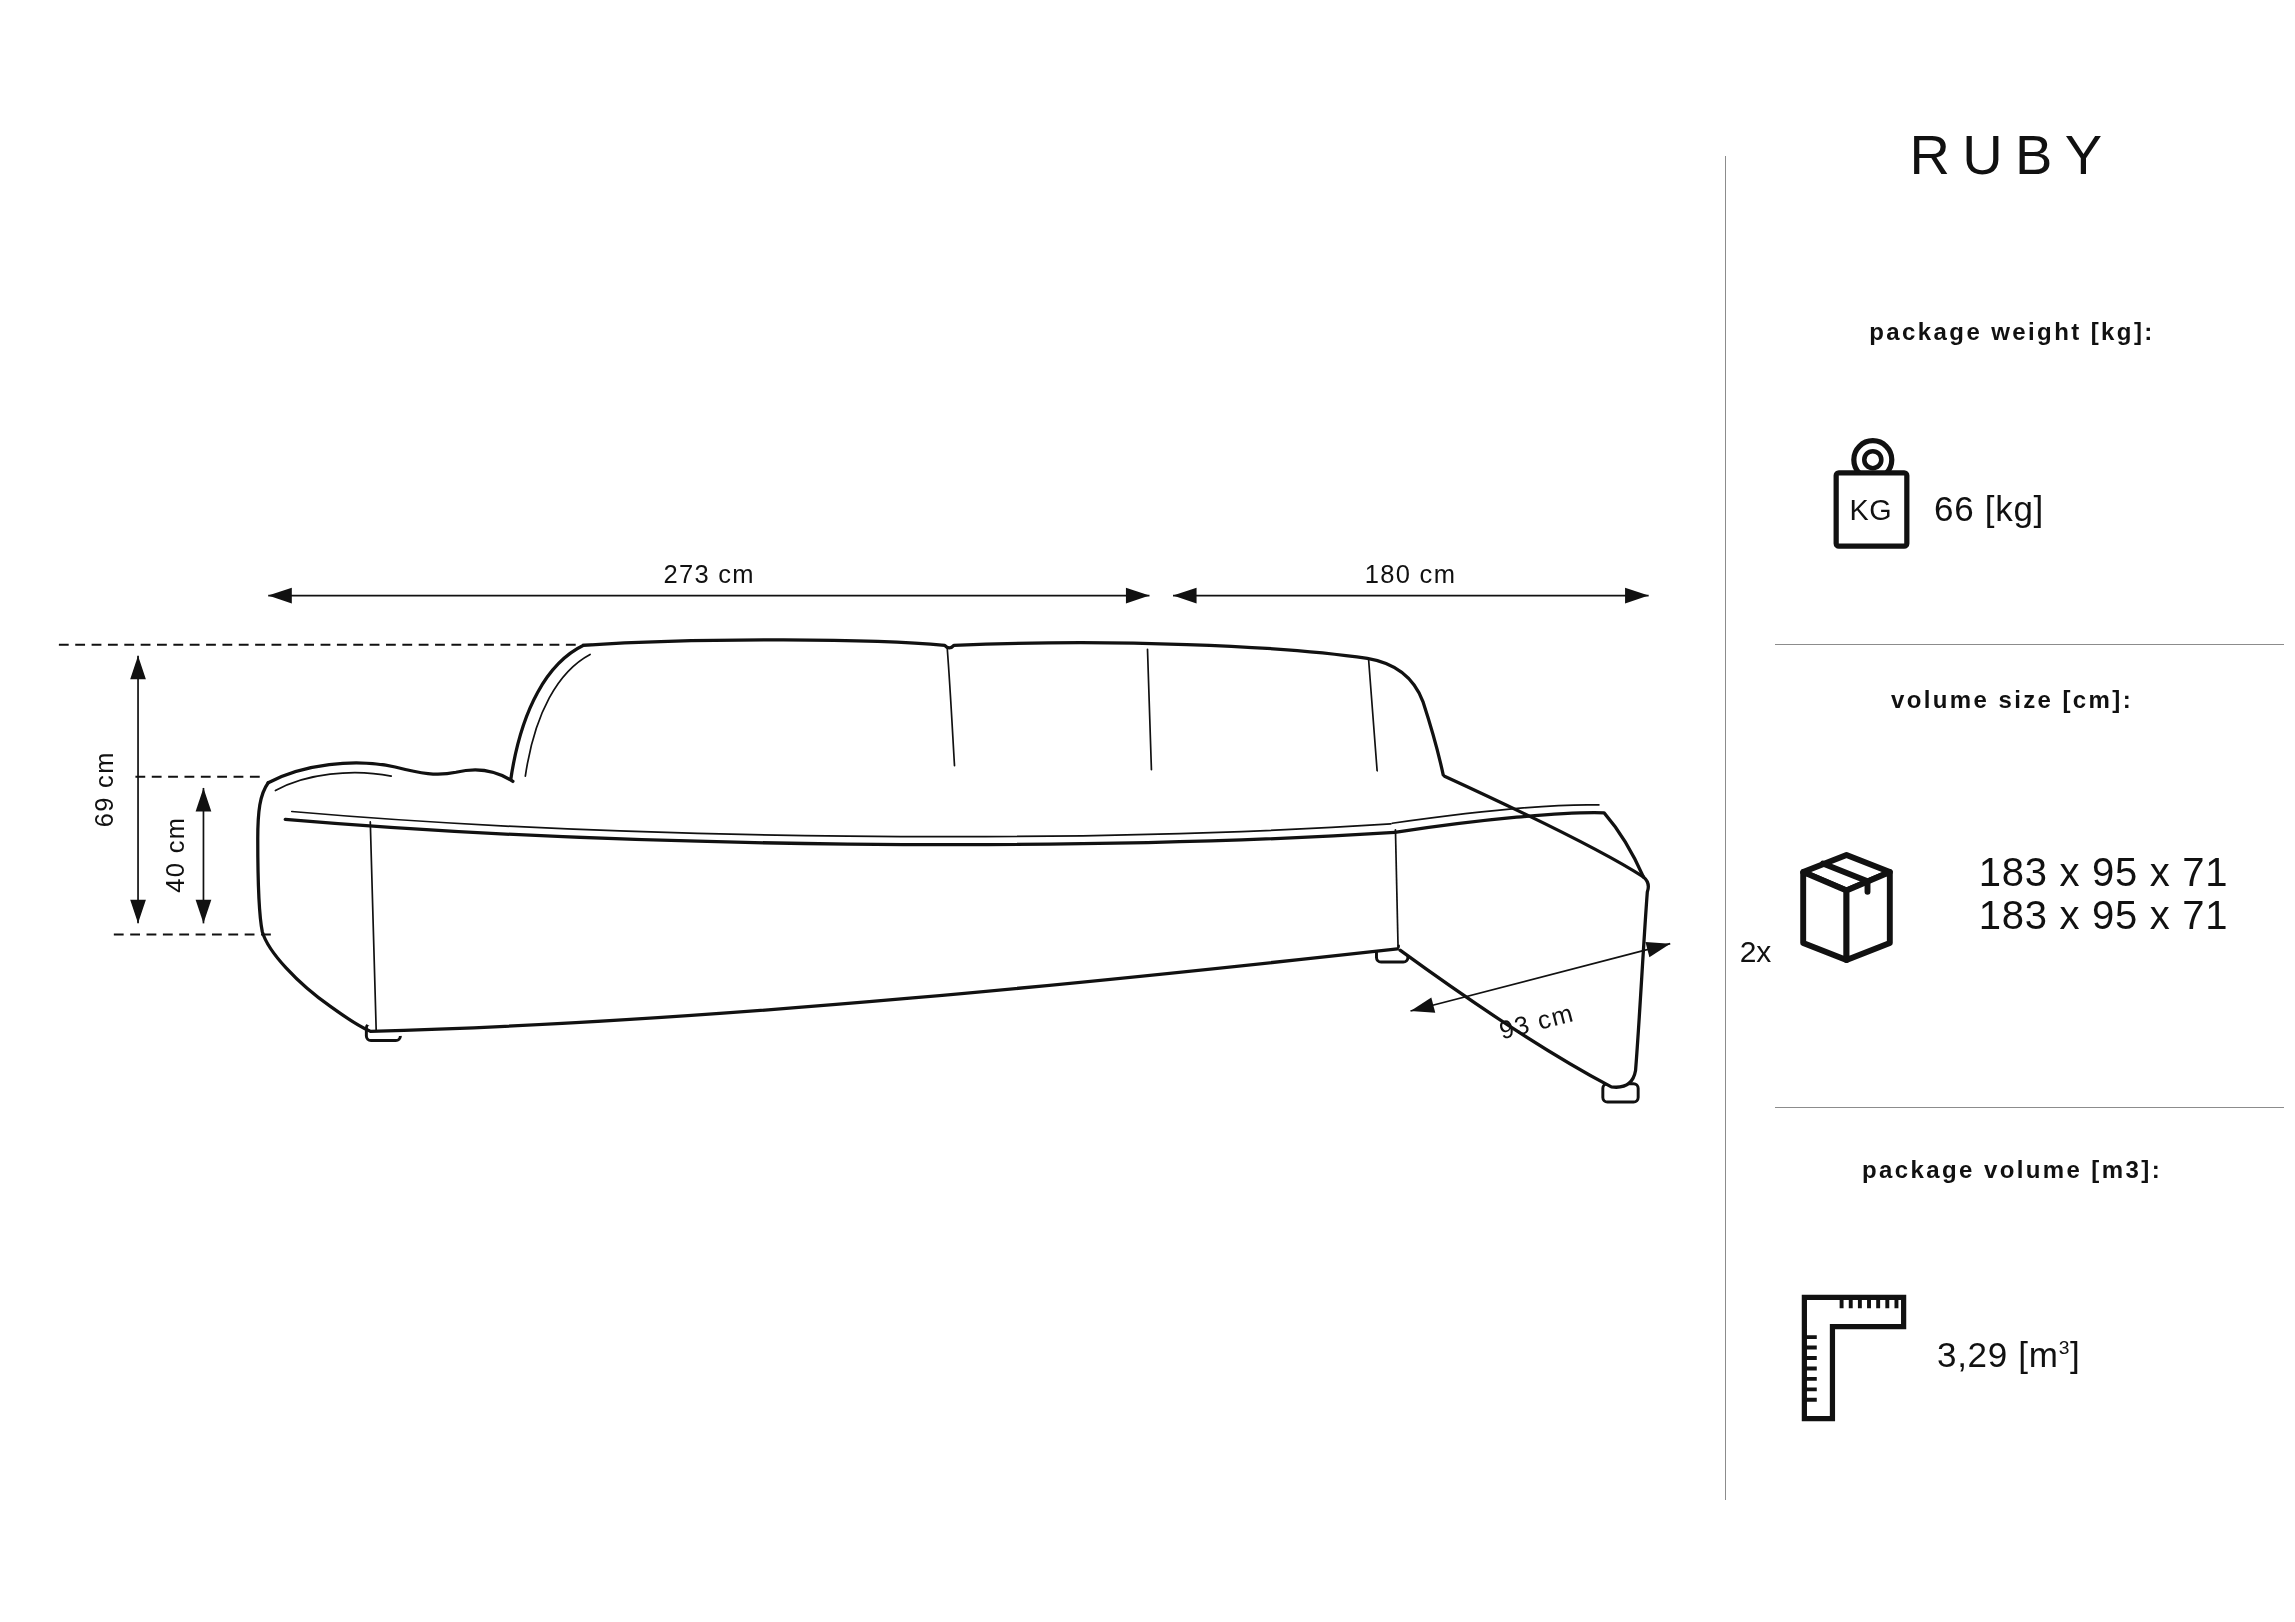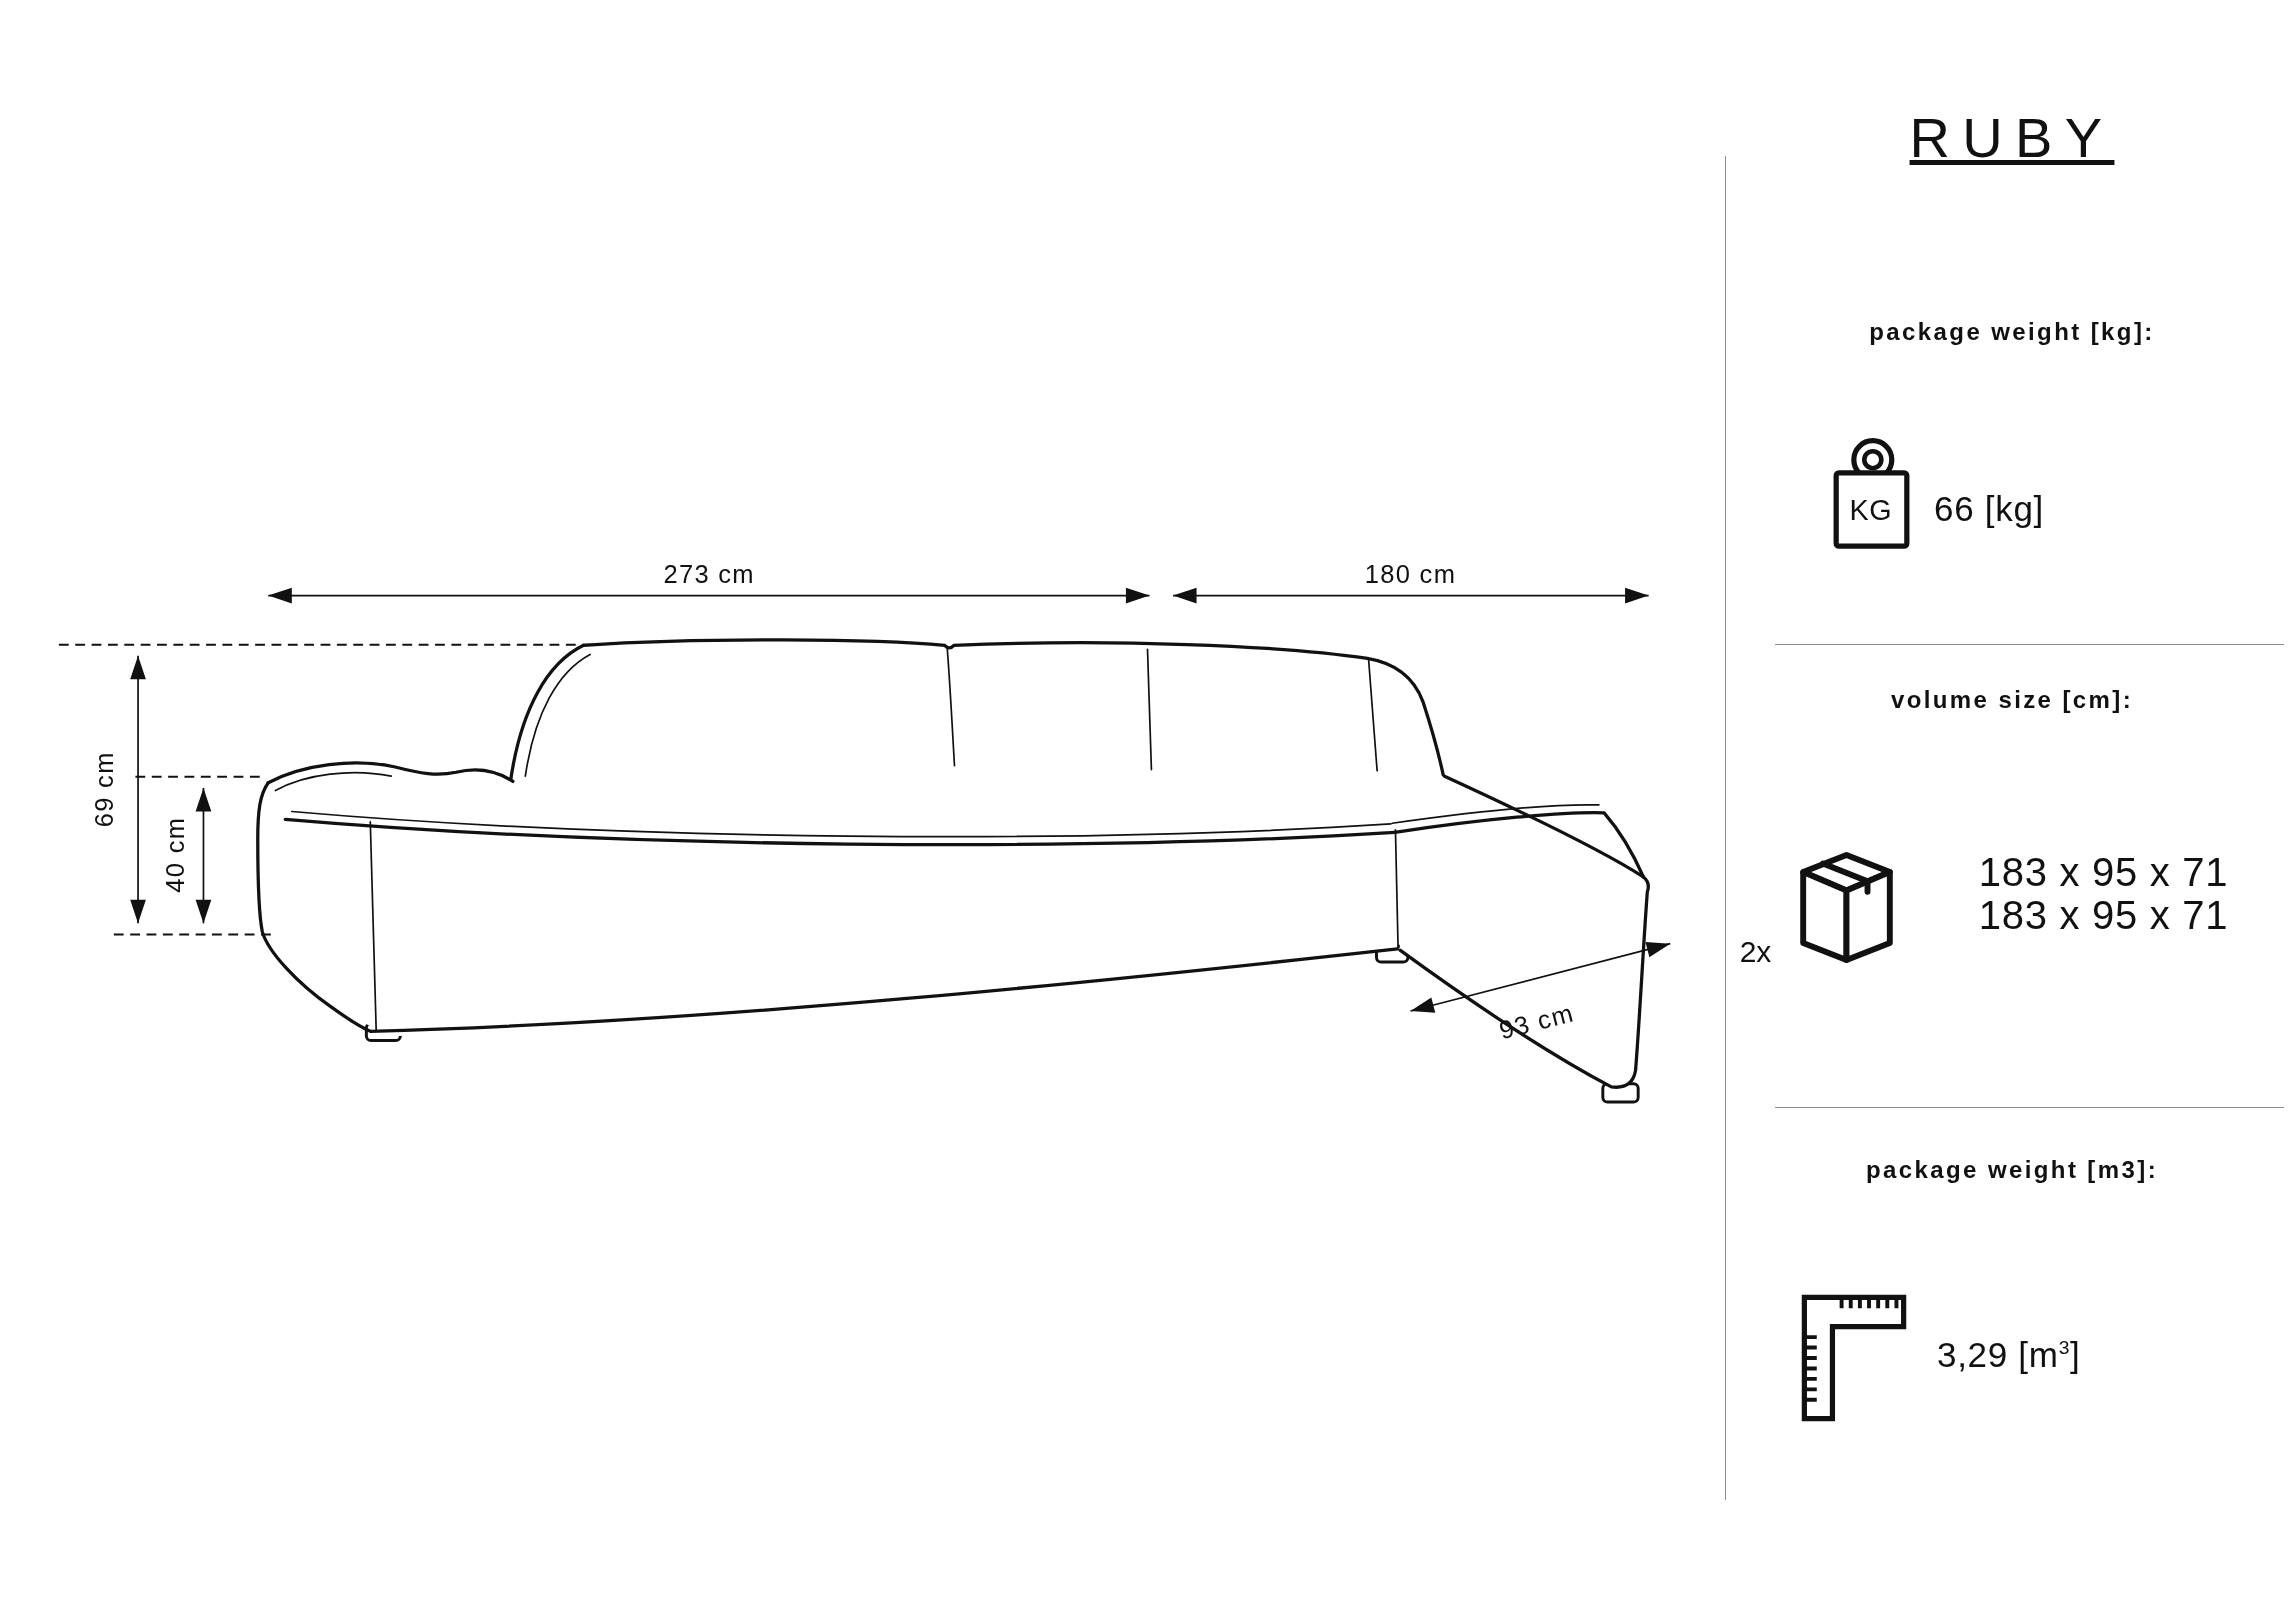--- a/index.html
+++ b/index.html
@@ -109,21 +109,21 @@
     <text class="dim-text" x="1084" y="890" text-anchor="middle">273 cm</text>
     <text class="dim-text" x="2156" y="890" text-anchor="middle">180 cm</text>
     <text class="dim-text" x="172" y="1206" text-anchor="middle" transform="rotate(-90 172 1206)">69 cm</text>
     <text class="dim-text" x="282" y="1306" text-anchor="middle" transform="rotate(-90 282 1306)">40 cm</text>
     <text class="dim-text" x="2352" y="1574" text-anchor="middle" transform="rotate(-14.5 2352 1574)">93 cm</text>
   </g>
 </svg>
 
 <div class="abs v-divider" style="left:1725px;top:156px;height:1344px;"></div>
 
-<div class="abs brand" style="top:105px;text-decoration:underline;">RUBY</div>
+<div class="abs brand" style="top:122px;">RUBY</div>
 
 <div class="abs sec-head" style="top:318px;">package weight [kg]:</div>
 
 <div class="abs" style="left:1827px;top:427px;">
   <svg class="icon-svg" width="89" height="123" viewBox="0 0 136 188" xmlns="http://www.w3.org/2000/svg">
     <circle cx="70" cy="50" r="29" fill="none" stroke="#111" stroke-width="8"></circle>
     <circle cx="70" cy="50" r="13" fill="none" stroke="#111" stroke-width="7"></circle>
     <rect x="14" y="70" width="108" height="112" rx="4" fill="#ffffff" stroke="#111" stroke-width="8"></rect>
     <text x="67" y="142" text-anchor="middle" font-size="44" fill="#111" letter-spacing="1" font-family="Liberation Sans, sans-serif">KG</text>
   </svg>
@@ -147,21 +147,21 @@
   </svg>
 </div>
 
 <div class="abs size-lines" style="left:1976px;top:851px;width:255px;">
   <div>183 x 95 x 71</div>
   <div>183 x 95 x 71</div>
 </div>
 
 <div class="abs h-divider" style="left:1775px;top:1107px;width:509px;"></div>
 
-<div class="abs sec-head" style="top:1156px;">package weight [m3]:</div>
+<div class="abs sec-head" style="top:1156px;">package volume [m3]:</div>
 
 <div class="abs" style="left:1801px;top:1294px;">
   <svg class="icon-svg" width="106" height="128" viewBox="0 0 162 196" xmlns="http://www.w3.org/2000/svg">
     <path d="M5,5 L157,5 L157,50 L48,50 L48,191 L5,191 Z" fill="#ffffff" stroke="#111" stroke-width="8" stroke-linejoin="miter"></path>
     <path d="M62,5 L62,22 M76,5 L76,22 M90,5 L90,22 M104,5 L104,22 M118,5 L118,22 M132,5 L132,22 M146,5 L146,22" fill="none" stroke="#111" stroke-width="6"></path>
     <path d="M5,66 L24,66 M5,82 L24,82 M5,98 L24,98 M5,114 L24,114 M5,130 L24,130 M5,146 L24,146 M5,162 L24,162" fill="none" stroke="#111" stroke-width="6"></path>
   </svg>
 </div>
 
 <div class="abs value-text" style="left:1937px;top:1335px;width:236px;">

